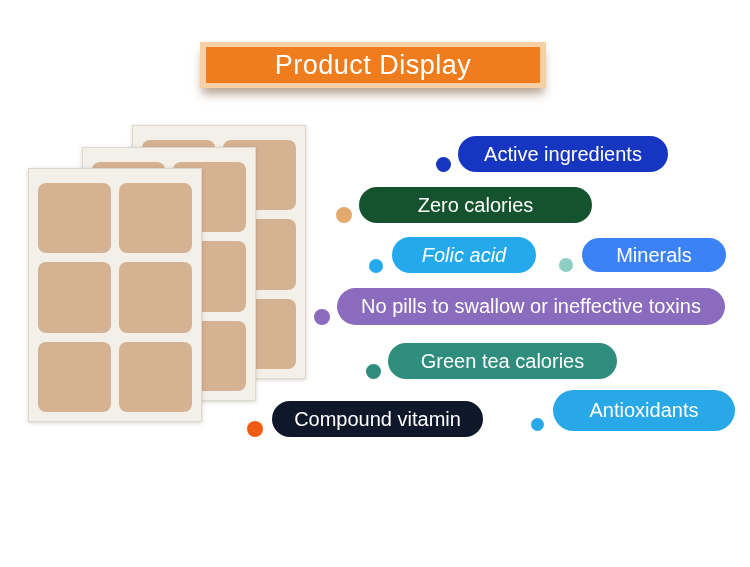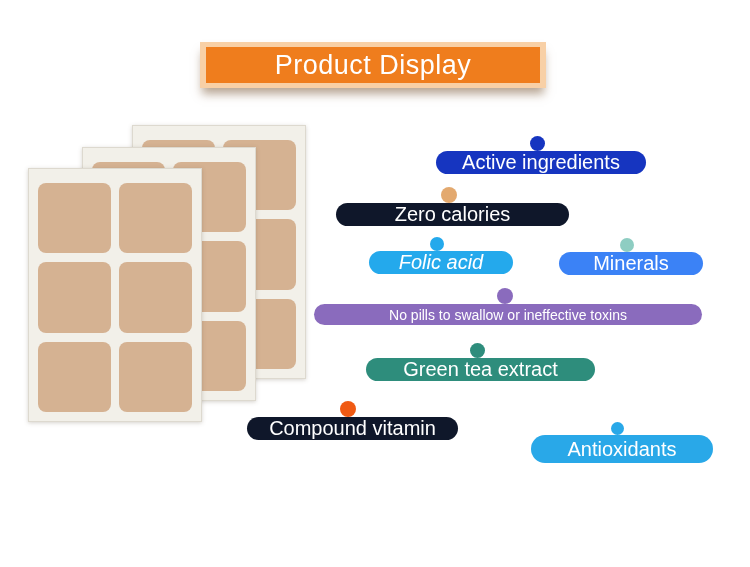--- a/index.html
+++ b/index.html
@@ -35,21 +35,21 @@
   .sheet-back{left:132px;top:125px;}
   .sheet-mid{left:82px;top:147px;}
   .sheet-front{left:28px;top:168px;}
   .patch{
     background:var(--patch-color,#d5b292);
     border-radius:8px;
   }
 
   
   .feature{
-    position:absolute;display:flex;align-items:center;flex-direction:column;
+    position:absolute;display:flex;align-items:flex-end;
   }
   .dot{
     border-radius:50%;flex:0 0 auto;
   }
   .pill{
     display:flex;align-items:center;justify-content:center;
     border-radius:999px;color:#ffffff;font-size:20px;
     box-sizing:border-box;white-space:nowrap;
   }
   
@@ -64,31 +64,31 @@
   .f2{left:369px;top:237px;height:36px;}
   .f2 .dot{width:14px;height:14px;margin-right:9px;}
   .f2 .pill{width:144px;height:36px;font-style:italic;}
 
   .f3{left:559px;top:238px;height:34px;}
   .f3 .dot{width:14px;height:14px;margin-right:9px;}
   .f3 .pill{width:144px;height:34px;}
 
   .f4{left:314px;top:288px;height:37px;}
   .f4 .dot{width:16px;height:16px;margin-right:7px;}
-  .f4 .pill{width:388px;height:37px;font-size:14px;}
+  .f4 .pill{width:388px;height:37px;font-size:20px;}
 
   .f5{left:366px;top:343px;height:36px;}
   .f5 .dot{width:15px;height:15px;margin-right:7px;}
   .f5 .pill{width:229px;height:36px;}
 
   .f6{left:247px;top:401px;height:36px;}
   .f6 .dot{width:16px;height:16px;margin-right:9px;}
   .f6 .pill{width:211px;height:36px;}
 
-  .f7{left:531px;top:390px;height:41px;margin-top:32px;}
+  .f7{left:531px;top:390px;height:41px;}
   .f7 .dot{width:13px;height:13px;margin-right:9px;}
   .f7 .pill{width:182px;height:41px;}
 </style>
 </head>
 <body>
 
 <div class="stage">
 
   <div class="banner">
     <div class="banner-inner">
@@ -121,41 +121,41 @@
       <div class="patch"></div>
     </div>
 
   <div class="feature f0">
     <span class="dot" style="background: rgb(22, 53, 192);"></span>
     <span class="pill" style="background: rgb(22, 53, 192);">Active ingredients</span>
   </div>
 
   <div class="feature f1">
     <span class="dot" style="background: rgb(227, 169, 111);"></span>
-    <span class="pill" style="background: #0f172a;">Zero calories</span>
+    <span class="pill" style="background: #14532d;">Zero calories</span>
   </div>
 
   <div class="feature f2">
     <span class="dot" style="background: rgb(36, 169, 236);"></span>
     <span class="pill" style="background: rgb(36, 169, 236);">Folic acid</span>
   </div>
 
   <div class="feature f3">
     <span class="dot" style="background: rgb(142, 205, 194);"></span>
     <span class="pill" style="background: #3b82f6;">Minerals</span>
   </div>
 
   <div class="feature f4">
     <span class="dot" style="background: rgb(138, 107, 189);"></span>
     <span class="pill" style="background: rgb(138, 107, 189);">No pills to swallow or ineffective toxins</span>
   </div>
 
   <div class="feature f5">
     <span class="dot" style="background: rgb(46, 141, 124);"></span>
-    <span class="pill" style="background: rgb(46, 141, 124);">Green tea extract</span>
+    <span class="pill" style="background: rgb(46, 141, 124);">Green tea calories</span>
   </div>
 
   <div class="feature f6">
     <span class="dot" style="background: rgb(240, 90, 19);"></span>
     <span class="pill" style="background: #0f172a;">Compound vitamin</span>
   </div>
 
   <div class="feature f7">
     <span class="dot" style="background: rgb(41, 168, 232);"></span>
     <span class="pill" style="background: rgb(41, 168, 232);">Antioxidants</span>

